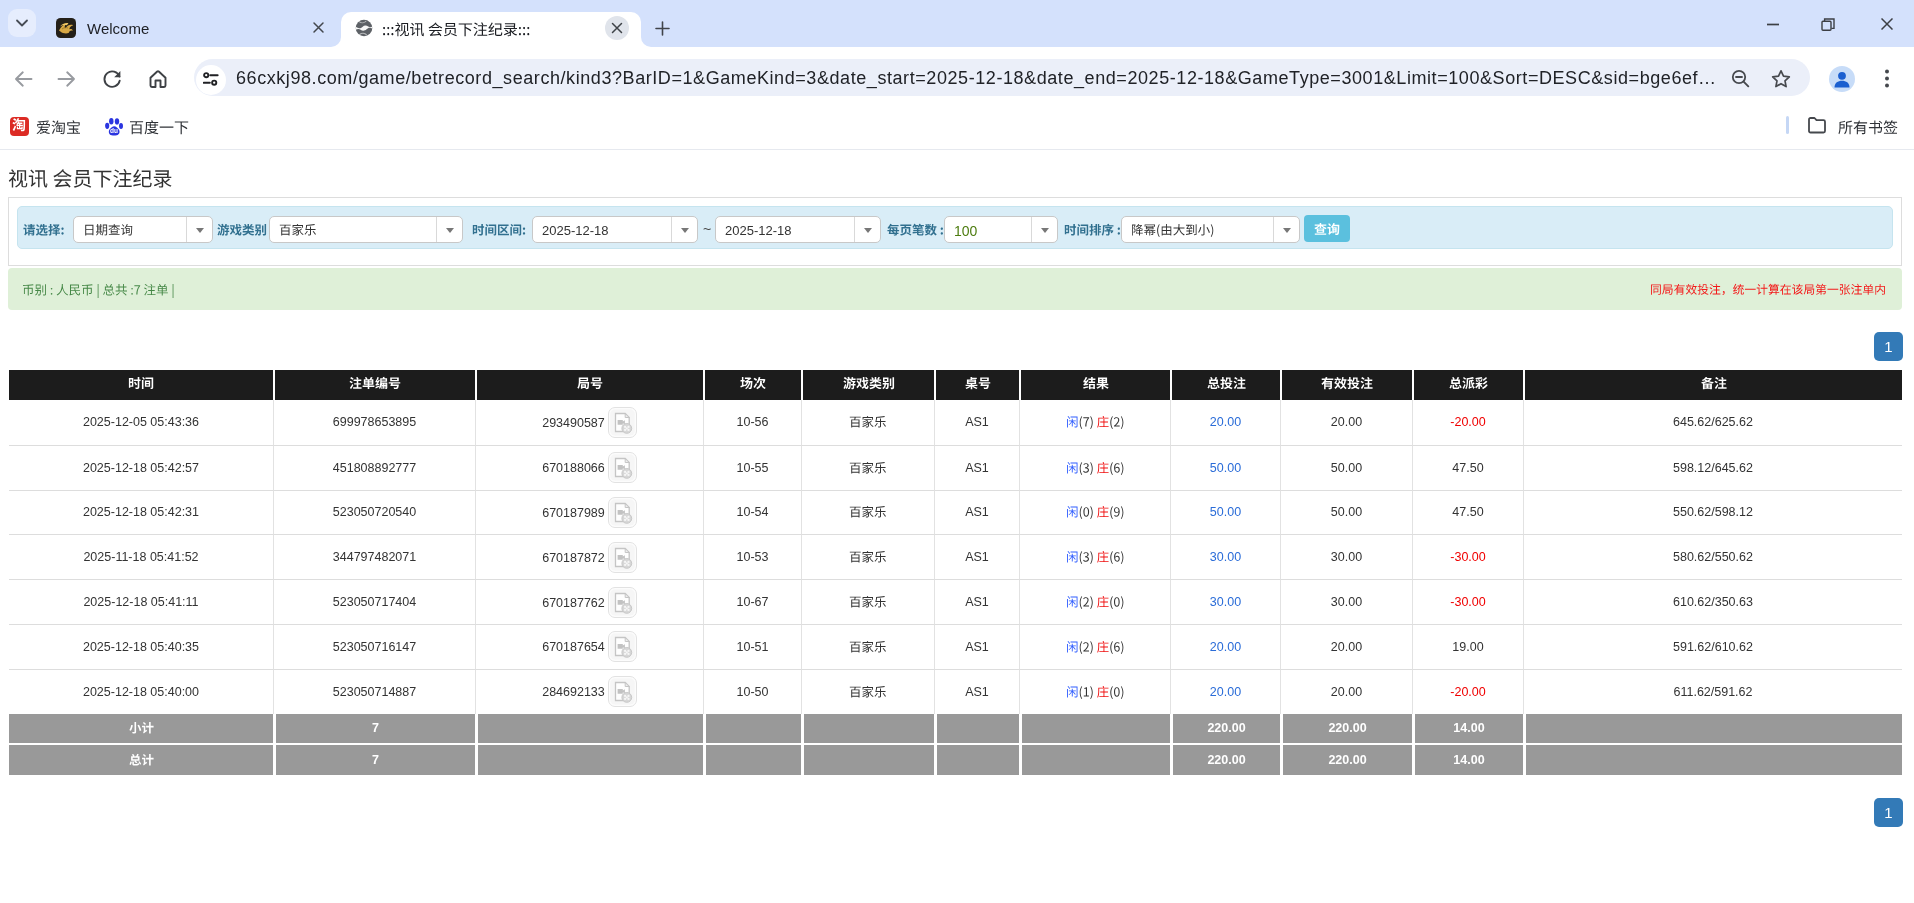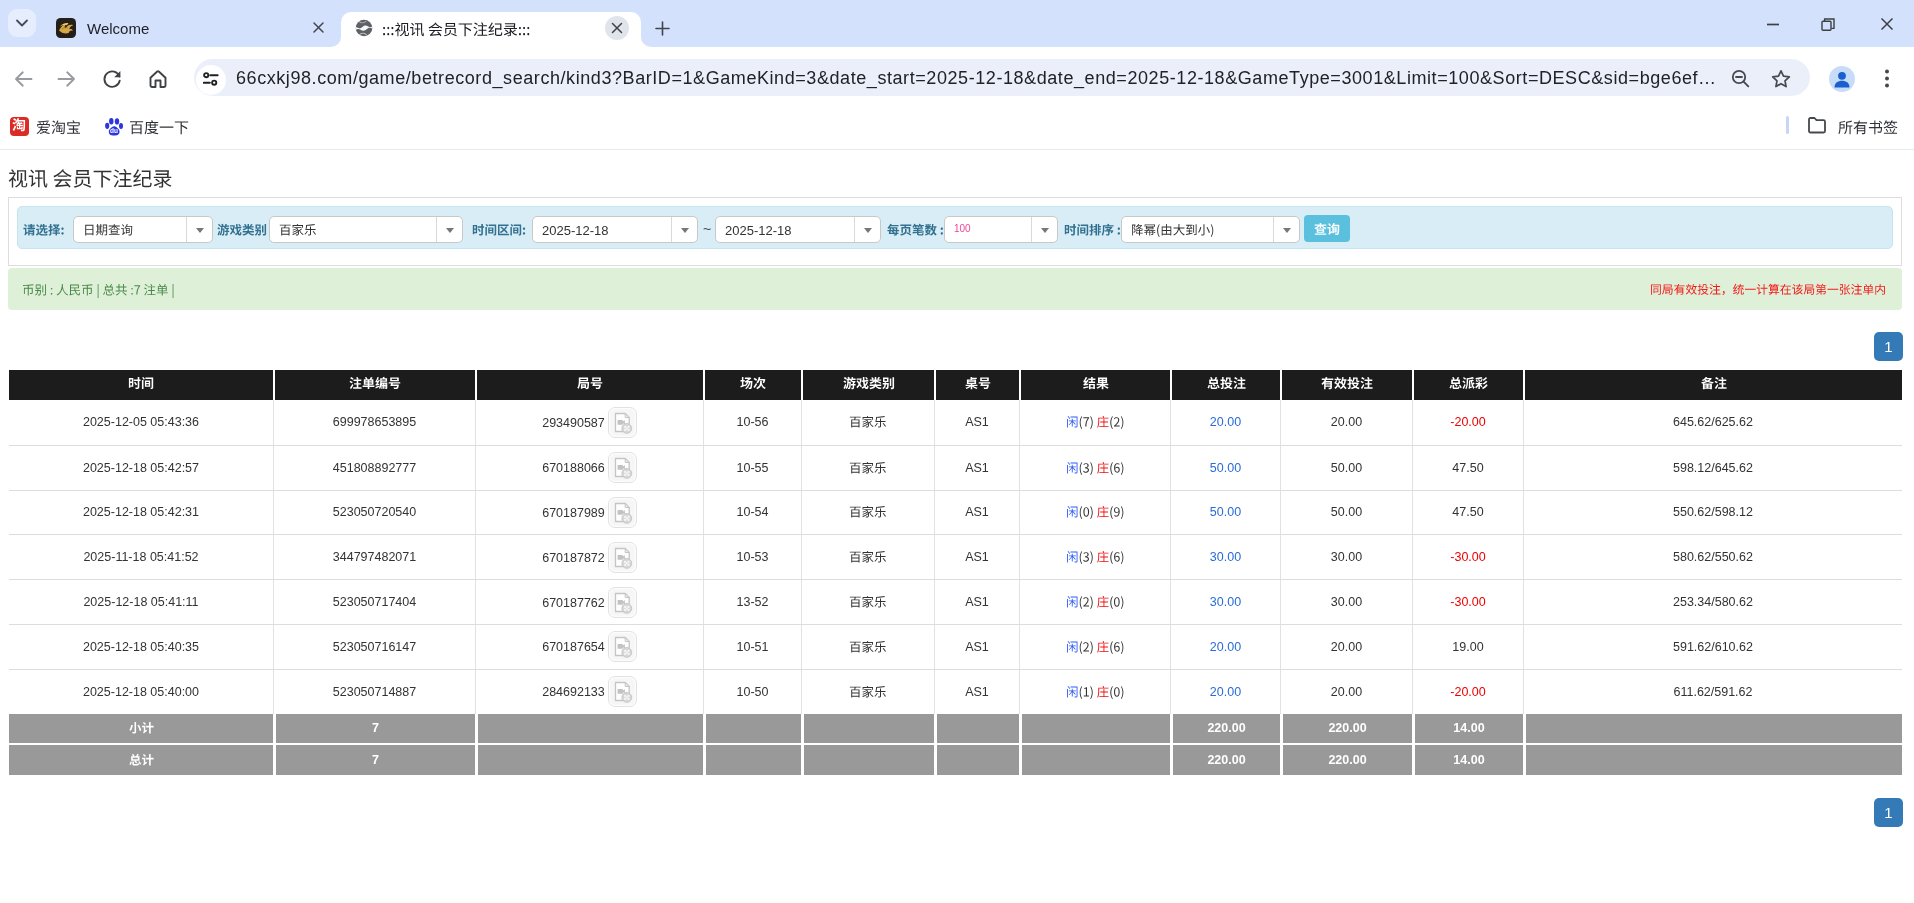--- a/index.html
+++ b/index.html
@@ -208,21 +208,21 @@
 <div class="abs" style="left:725px;top:222.5px;font-size:13px;color:#333">2025-12-18</div>
 <div class="at" style="left:887px;top:221.8px">
     <svg width="56.9" height="16.2" viewBox="0 0 56.9 16.2">
       <path fill="#31708f" d="M8.8 6.6 8.8 8.0H7.3L7.7 7.6C7.4 7.3 6.9 6.9 6.3 6.6ZM0.4 8.0V9.3H2.2C2.0 10.3 1.9 11.2 1.7 11.9H2.5L8.5 12.0C8.4 12.1 8.4 12.2 8.3 12.3C8.2 12.5 8.1 12.5 7.9 12.5C7.6 12.5 7.1 12.5 6.6 12.5C6.8 12.8 6.9 13.3 6.9 13.6C7.6 13.7 8.2 13.7 8.6 13.6C9.0 13.5 9.4 13.4 9.7 13.0C9.8 12.8 9.9 12.5 10.0 12.0H11.5V10.7H10.1L10.2 9.3H12.1V8.0H10.3L10.4 6.0C10.4 5.8 10.4 5.3 10.4 5.3H2.9C3.2 5.0 3.4 4.7 3.6 4.3H11.6V3.0H4.4L4.7 2.2L3.2 1.8C2.6 3.3 1.5 4.9 0.4 5.9C0.7 6.1 1.4 6.5 1.7 6.8C2.0 6.5 2.3 6.1 2.6 5.7C2.6 6.4 2.5 7.2 2.4 8.0ZM4.9 7.1C5.4 7.3 5.9 7.7 6.3 8.0H3.9L4.0 6.6H5.4ZM8.7 10.7H7.2L7.6 10.2C7.3 9.9 6.7 9.6 6.2 9.2H8.8ZM4.7 9.7C5.2 10.0 5.8 10.3 6.2 10.7H3.5L3.7 9.2H5.2ZM18.0 6.9V9.1C18.0 10.3 17.3 11.6 13.0 12.4C13.3 12.7 13.8 13.3 13.9 13.6C18.6 12.7 19.6 10.9 19.6 9.2V6.9ZM19.2 11.3C20.6 11.9 22.6 12.9 23.5 13.6L24.4 12.5C23.4 11.8 21.4 10.8 20.1 10.3ZM14.4 5.0V10.8H15.9V6.4H21.7V10.8H23.3V5.0H18.8C19.0 4.6 19.1 4.3 19.3 3.9H24.3V2.5H13.3V3.9H17.6C17.5 4.2 17.4 4.6 17.3 5.0ZM25.6 10.1 25.7 11.4 30.0 11.1V11.6C30.0 13.1 30.4 13.5 32.2 13.5C32.5 13.5 34.2 13.5 34.6 13.5C36.0 13.5 36.5 13.0 36.6 11.4C36.2 11.4 35.6 11.1 35.3 10.9C35.2 12.0 35.1 12.2 34.5 12.2C34.1 12.2 32.6 12.2 32.3 12.2C31.6 12.2 31.5 12.1 31.5 11.6V11.0L36.9 10.6L36.8 9.3L31.5 9.7V8.9L36.0 8.6L35.8 7.4L31.5 7.7V7.0C33.2 6.9 34.8 6.8 36.2 6.5L35.5 5.3C33.2 5.7 29.6 5.9 26.4 6.0C26.5 6.3 26.7 6.9 26.7 7.2C27.8 7.2 28.9 7.2 30.0 7.1V7.8L26.2 8.0L26.3 9.3L30.0 9.0V9.8ZM32.3 1.8C32.0 2.6 31.6 3.4 31.0 4.1V2.9H28.3C28.4 2.7 28.5 2.4 28.6 2.1L27.2 1.8C26.8 2.9 26.1 4.1 25.3 4.9C25.6 5.1 26.3 5.5 26.6 5.7C26.9 5.3 27.3 4.8 27.6 4.2H27.8C28.1 4.7 28.4 5.3 28.6 5.7L29.9 5.2C29.8 4.9 29.6 4.5 29.4 4.2H30.9C30.8 4.4 30.6 4.6 30.4 4.8C30.7 4.9 31.3 5.4 31.6 5.6C32.0 5.2 32.4 4.7 32.8 4.2H33.2C33.5 4.6 33.8 5.1 33.9 5.4L35.2 5.0C35.1 4.8 34.9 4.4 34.8 4.2H36.9V2.9H33.4C33.5 2.7 33.7 2.4 33.8 2.1ZM42.8 2.0C42.6 2.5 42.2 3.2 42.0 3.6L42.9 4.0C43.2 3.7 43.6 3.1 44.1 2.5ZM42.2 9.5C42.0 10.0 41.6 10.3 41.3 10.7L40.3 10.2L40.7 9.5ZM38.5 10.7C39.1 10.9 39.7 11.2 40.3 11.5C39.6 11.9 38.7 12.3 37.8 12.5C38.1 12.7 38.4 13.2 38.5 13.6C39.6 13.3 40.6 12.8 41.5 12.2C41.9 12.4 42.2 12.6 42.4 12.8L43.3 11.9C43.1 11.7 42.8 11.5 42.4 11.3C43.1 10.6 43.6 9.7 43.9 8.6L43.1 8.3L42.8 8.3H41.3L41.5 7.8L40.1 7.6C40.0 7.8 40.0 8.1 39.8 8.3H38.2V9.5H39.2C39.0 9.9 38.7 10.3 38.5 10.7ZM38.3 2.5C38.6 3.0 38.9 3.7 39.0 4.1H38.0V5.3H39.9C39.3 5.9 38.5 6.4 37.8 6.7C38.0 7.0 38.4 7.5 38.5 7.8C39.2 7.5 39.8 7.0 40.4 6.4V7.5H41.8V6.2C42.3 6.5 42.8 6.9 43.0 7.2L43.8 6.2C43.6 6.0 42.9 5.6 42.3 5.3H44.2V4.1H41.8V1.9H40.4V4.1H39.1L40.2 3.7C40.1 3.2 39.7 2.6 39.4 2.1ZM45.1 1.9C44.9 4.2 44.3 6.3 43.3 7.6C43.6 7.8 44.2 8.3 44.4 8.6C44.6 8.2 44.9 7.8 45.0 7.4C45.3 8.4 45.6 9.3 45.9 10.1C45.3 11.1 44.4 11.9 43.1 12.5C43.4 12.8 43.8 13.4 43.9 13.7C45.1 13.1 46.0 12.3 46.7 11.4C47.2 12.2 47.9 13.0 48.8 13.5C49.0 13.1 49.5 12.6 49.8 12.3C48.8 11.8 48.1 11.0 47.5 10.1C48.1 8.8 48.5 7.3 48.7 5.6H49.5V4.2H46.1C46.3 3.5 46.4 2.8 46.5 2.1ZM47.3 5.6C47.2 6.6 47.0 7.6 46.7 8.4C46.4 7.5 46.1 6.6 45.9 5.6ZM54.9 7.9C55.5 7.9 56.0 7.4 56.0 6.7C56.0 6.0 55.5 5.5 54.9 5.5C54.2 5.5 53.7 6.0 53.7 6.7C53.7 7.4 54.2 7.9 54.9 7.9ZM54.9 12.7C55.5 12.7 56.0 12.2 56.0 11.5C56.0 10.8 55.5 10.3 54.9 10.3C54.2 10.3 53.7 10.8 53.7 11.5C53.7 12.2 54.2 12.7 54.9 12.7Z"></path>
     </svg>
   </div>
 <div class="ctl" style="left:944px;width:114px">
     <div class="arr"></div>
     <div class="car"></div>
   </div>
-<div class="abs" style="left:954px;top:222.5px;font-size:10px;color:#ec4899">100</div>
+<div class="abs" style="left:954px;top:222.5px;font-size:14px;color:#4d7c0f">100</div>
 <div class="at" style="left:1064px;top:221.8px">
     <svg width="56.9" height="16.2" viewBox="0 0 56.9 16.2">
       <path fill="#31708f" d="M5.7 7.1C6.3 8.1 7.2 9.3 7.5 10.0L8.8 9.2C8.4 8.5 7.6 7.4 7.0 6.5ZM3.7 7.7V10.0H2.2V7.7ZM3.7 6.4H2.2V4.2H3.7ZM0.8 2.9V12.3H2.2V11.3H5.1V2.9ZM9.3 2.0V4.2H5.6V5.7H9.3V11.6C9.3 11.9 9.2 11.9 9.0 11.9C8.7 11.9 7.8 11.9 6.9 11.9C7.1 12.3 7.4 13.0 7.4 13.4C8.7 13.4 9.6 13.4 10.1 13.2C10.7 12.9 10.9 12.5 10.9 11.6V5.7H12.1V4.2H10.9V2.0ZM13.4 4.9V13.6H14.9V4.9ZM13.6 2.7C14.1 3.3 14.8 4.1 15.0 4.7L16.3 3.8C16.0 3.3 15.3 2.5 14.8 2.0ZM17.6 9.0H20.0V10.2H17.6ZM17.6 6.6H20.0V7.8H17.6ZM16.2 5.4V11.4H21.4V5.4ZM16.7 2.5V3.9H22.7V12.0C22.7 12.2 22.6 12.2 22.5 12.2C22.3 12.2 21.9 12.2 21.5 12.2C21.6 12.6 21.8 13.2 21.9 13.5C22.7 13.5 23.3 13.5 23.7 13.3C24.1 13.1 24.2 12.7 24.2 12.0V2.5ZM26.9 1.9V4.3H25.5V5.6H26.9V7.9C26.4 8.0 25.8 8.1 25.4 8.2L25.6 9.7L26.9 9.3V12.0C26.9 12.1 26.9 12.2 26.7 12.2C26.6 12.2 26.1 12.2 25.7 12.2C25.9 12.5 26.0 13.1 26.1 13.5C26.9 13.5 27.5 13.5 27.9 13.2C28.2 13.0 28.4 12.7 28.4 12.0V9.0L29.7 8.6L29.5 7.2L28.4 7.5V5.6H29.5V4.3H28.4V1.9ZM29.6 9.2V10.5H31.5V13.6H33.0V2.0H31.5V3.9H29.9V5.2H31.5V6.5H29.9V7.8H31.5V9.2ZM33.8 2.0V13.6H35.2V10.6H37.1V9.2H35.2V7.8H36.9V6.5H35.2V5.2H37.0V3.9H35.2V2.0ZM42.1 7.4C42.7 7.7 43.4 8.0 44.0 8.3H40.6V9.6H44.1V12.1C44.1 12.2 44.0 12.3 43.8 12.3C43.5 12.3 42.6 12.3 41.9 12.2C42.1 12.6 42.3 13.2 42.4 13.6C43.5 13.6 44.2 13.6 44.8 13.4C45.4 13.2 45.6 12.8 45.6 12.1V9.6H47.4C47.1 10.1 46.8 10.5 46.6 10.8L47.8 11.3C48.3 10.7 49.0 9.6 49.5 8.7L48.4 8.3L48.1 8.3H46.4L46.5 8.2L45.9 7.9C46.9 7.3 47.8 6.5 48.5 5.8L47.6 5.1L47.2 5.1H41.2V6.3H46.0C45.6 6.7 45.1 7.0 44.7 7.3C44.1 7.0 43.5 6.8 43.0 6.6ZM43.2 2.2 43.6 3.2H38.9V6.6C38.9 8.4 38.8 11.1 37.7 12.8C38.1 13.0 38.7 13.4 39.0 13.7C40.1 11.7 40.3 8.6 40.3 6.6V4.5H49.5V3.2H45.4C45.2 2.8 44.9 2.2 44.7 1.8ZM54.9 7.9C55.5 7.9 56.0 7.4 56.0 6.7C56.0 6.0 55.5 5.5 54.9 5.5C54.2 5.5 53.7 6.0 53.7 6.7C53.7 7.4 54.2 7.9 54.9 7.9ZM54.9 12.7C55.5 12.7 56.0 12.2 56.0 11.5C56.0 10.8 55.5 10.3 54.9 10.3C54.2 10.3 53.7 10.8 53.7 11.5C53.7 12.2 54.2 12.7 54.9 12.7Z"></path>
     </svg>
   </div>
 <div class="ctl" style="left:1121px;width:179px">
     <div class="arr"></div>
     <div class="car"></div>
   </div>
 <div class="at" style="left:1131px;top:221.8px">
@@ -468,21 +468,21 @@
 <path d="M7.5 6.5 L17.2 6.5 L21.2 10.5 L21.2 24.5 L7.5 24.5 Z" fill="#fefefe" stroke="#c5c5c5" stroke-width="1.3"></path>
 <path d="M17.2 6.5 L17.2 10.5 L21.2 10.5 Z" fill="#eee" stroke="#c5c5c5" stroke-width="1"></path>
 <path d="M9.6 13 L14.8 13 L14.8 14.6 L16.9 13.3 L16.9 17.5 L14.8 16.2 L14.8 17.8 L9.6 17.8 Z" fill="#c2c2c2"></path>
 <circle cx="18.8" cy="21.4" r="4.9" fill="#d7d7d7" stroke="#c8c8c8"></circle>
 <circle cx="18.8" cy="21.4" r="1.05" fill="#f6f6f6"></circle>
 <circle cx="17.1" cy="19.9" r="1.15" fill="#f6f6f6"></circle>
             <circle cx="20.5" cy="19.9" r="1.15" fill="#f6f6f6"></circle>
 <circle cx="17.1" cy="22.9" r="1.15" fill="#f6f6f6"></circle>
             <circle cx="20.5" cy="22.9" r="1.15" fill="#f6f6f6"></circle>
 </svg></td>
-        <td>13-52</td>
+        <td>10-67</td>
         <td>
           <div style="display:flex;justify-content:center">
             <svg width="37.5" height="16.2" viewBox="0 0 37.5 16.2">
               <path fill="#333" d="M2.2 5.5V13.5H3.2V12.7H9.5V13.5H10.5V5.5H6.2C6.4 4.9 6.6 4.2 6.7 3.6H11.7V2.7H0.8V3.6H5.6C5.5 4.2 5.4 4.9 5.2 5.5ZM3.2 9.5H9.5V11.8H3.2ZM3.2 8.6V6.3H9.5V8.6ZM17.8 2.2C17.9 2.5 18.1 2.8 18.3 3.1H13.6V5.7H14.5V4.0H23.1V5.7H24.0V3.1H19.4C19.2 2.8 19.0 2.3 18.8 1.9ZM22.4 6.5C21.7 7.1 20.6 8.0 19.6 8.6C19.4 7.9 18.9 7.2 18.3 6.7C18.6 6.4 18.9 6.2 19.2 6.0H22.4V5.2H15.1V6.0H18.0C16.8 6.8 15.1 7.4 13.5 7.8C13.7 8.0 13.9 8.4 14.0 8.6C15.2 8.2 16.5 7.7 17.6 7.1C17.9 7.3 18.1 7.6 18.2 7.8C17.2 8.6 15.1 9.5 13.5 9.9C13.6 10.1 13.8 10.4 13.9 10.7C15.4 10.2 17.4 9.3 18.6 8.4C18.8 8.8 18.9 9.0 18.9 9.3C17.7 10.5 15.3 11.6 13.3 12.1C13.4 12.3 13.7 12.7 13.8 12.9C15.6 12.3 17.7 11.3 19.1 10.2C19.2 11.2 19.0 12.1 18.6 12.4C18.4 12.6 18.2 12.6 17.8 12.6C17.6 12.6 17.1 12.6 16.7 12.6C16.9 12.8 16.9 13.2 16.9 13.4C17.4 13.5 17.8 13.5 18.0 13.5C18.6 13.5 18.9 13.4 19.3 13.0C20.0 12.5 20.3 10.9 19.9 9.3L20.5 9.0C21.2 10.8 22.4 12.2 24.0 13.0C24.1 12.7 24.4 12.4 24.6 12.2C23.0 11.6 21.8 10.2 21.2 8.5C21.9 8.1 22.6 7.6 23.1 7.1ZM27.9 9.0C27.3 10.1 26.4 11.3 25.5 12.1C25.7 12.2 26.1 12.6 26.2 12.7C27.1 11.8 28.2 10.5 28.9 9.3ZM33.6 9.4C34.6 10.4 35.6 11.8 36.1 12.7L37.0 12.2C36.5 11.4 35.4 10.0 34.5 9.0ZM26.6 8.1C26.7 8.0 27.2 8.0 28.1 8.0H31.0V12.3C31.0 12.5 30.9 12.5 30.7 12.6C30.5 12.6 29.8 12.6 29.0 12.5C29.1 12.8 29.3 13.2 29.3 13.5C30.4 13.5 31.0 13.5 31.4 13.3C31.8 13.2 32.0 12.9 32.0 12.3V8.0H36.5L36.6 7.0H32.0V4.5H31.0V7.0H27.5C27.7 6.1 28.0 4.9 28.1 3.8C30.8 3.7 34.0 3.5 35.9 3.0L35.4 2.1C33.5 2.6 30.0 2.9 27.1 2.9C27.1 4.4 26.8 6.0 26.7 6.4C26.6 6.9 26.5 7.2 26.3 7.2C26.4 7.5 26.6 7.9 26.6 8.1Z"></path>
             </svg>
           </div>
         </td>
         <td>AS1</td>
         <td>
           <div style="display:flex;justify-content:center">
@@ -490,21 +490,21 @@
               <path fill="#2e5cff" d="M1.0 4.9V13.5H1.9V4.9ZM1.5 2.5C2.2 3.2 3.0 4.2 3.3 4.9L4.1 4.3C3.7 3.7 2.9 2.8 2.2 2.1ZM4.5 2.5V3.4H10.6V12.1C10.6 12.4 10.5 12.4 10.3 12.4C10.0 12.4 9.2 12.5 8.3 12.4C8.5 12.7 8.6 13.1 8.7 13.4C9.8 13.4 10.5 13.4 10.9 13.2C11.4 13.1 11.5 12.8 11.5 12.1V2.5ZM5.8 4.7V6.4H2.9V7.2H5.4C4.8 8.6 3.7 9.8 2.6 10.4C2.8 10.6 3.1 10.9 3.2 11.1C4.2 10.4 5.2 9.3 5.8 8.1V12.4H6.7V8.0C7.6 9.0 8.5 10.0 9.0 10.8L9.7 10.2C9.1 9.4 8.0 8.2 7.0 7.2H9.8V6.4H6.7V4.7Z"></path>
               <path fill="#333" d="M15.5 14.9 16.2 14.6C15.1 12.9 14.6 10.7 14.6 8.6C14.6 6.5 15.1 4.4 16.2 2.6L15.5 2.3C14.3 4.2 13.7 6.2 13.7 8.6C13.7 11.1 14.3 13.1 15.5 14.9ZM17.3 12.5H23.0V11.5H20.5C20.0 11.5 19.5 11.6 19.0 11.6C21.2 9.6 22.6 7.7 22.6 5.9C22.6 4.2 21.6 3.2 19.9 3.2C18.8 3.2 18.0 3.7 17.2 4.5L17.9 5.2C18.4 4.5 19.0 4.1 19.8 4.1C20.9 4.1 21.5 4.9 21.5 5.9C21.5 7.5 20.2 9.3 17.3 11.8ZM24.9 14.9C26.1 13.1 26.7 11.1 26.7 8.6C26.7 6.2 26.1 4.2 24.9 2.3L24.2 2.6C25.3 4.4 25.8 6.5 25.8 8.6C25.8 10.7 25.3 12.9 24.2 14.6Z"></path>
               <path fill="#f00f0f" d="M37.5 5.0V7.6H34.2V8.5H37.5V12.2H33.3V13.1H42.6V12.2H38.4V8.5H42.0V7.6H38.4V5.0ZM36.6 2.2C36.8 2.6 37.1 3.3 37.3 3.7H32.3V7.0C32.3 8.8 32.2 11.3 31.2 13.2C31.4 13.2 31.8 13.5 32.0 13.6C33.1 11.7 33.2 8.9 33.2 7.0V4.6H42.5V3.7H37.5L38.2 3.5C38.1 3.0 37.8 2.4 37.5 1.9Z"></path>
               <path fill="#333" d="M46.2 14.9 46.9 14.6C45.8 12.9 45.3 10.7 45.3 8.6C45.3 6.5 45.8 4.4 46.9 2.6L46.2 2.3C45.0 4.2 44.3 6.2 44.3 8.6C44.3 11.1 45.0 13.1 46.2 14.9ZM50.9 12.7C52.6 12.7 53.7 11.1 53.7 7.9C53.7 4.7 52.6 3.2 50.9 3.2C49.1 3.2 48.0 4.7 48.0 7.9C48.0 11.1 49.1 12.7 50.9 12.7ZM50.9 11.7C49.9 11.7 49.1 10.6 49.1 7.9C49.1 5.2 49.9 4.1 50.9 4.1C51.9 4.1 52.6 5.2 52.6 7.9C52.6 10.6 51.9 11.7 50.9 11.7ZM55.6 14.9C56.7 13.1 57.4 11.1 57.4 8.6C57.4 6.2 56.7 4.2 55.6 2.3L54.9 2.6C56.0 4.4 56.5 6.5 56.5 8.6C56.5 10.7 56.0 12.9 54.9 14.6Z"></path>
             </svg>
           </div>
         </td>
         <td style="color:#2a6cd8">30.00</td>
         <td>30.00</td>
         <td style="color:#f00000">-30.00</td>
-        <td>253.34/580.62</td>
+        <td>610.62/350.63</td>
       </tr>
       <tr>
         <td>2025-12-18 05:40:35</td>
         <td>523050716147</td>
         <td><span style="vertical-align:middle">670187654</span><svg width="29" height="31" viewBox="0 0 29 31" style="vertical-align:middle;margin-left:3px">
 <rect x="0.5" y="0.5" width="28" height="30" rx="6.5" fill="#fcfcfc" stroke="#e2e2e2"></rect>
 <rect x="2.2" y="2.2" width="24.6" height="26.6" rx="5" fill="#f6f6f6"></rect>
 <path d="M7.5 6.5 L17.2 6.5 L21.2 10.5 L21.2 24.5 L7.5 24.5 Z" fill="#fefefe" stroke="#c5c5c5" stroke-width="1.3"></path>
 <path d="M17.2 6.5 L17.2 10.5 L21.2 10.5 Z" fill="#eee" stroke="#c5c5c5" stroke-width="1"></path>
 <path d="M9.6 13 L14.8 13 L14.8 14.6 L16.9 13.3 L16.9 17.5 L14.8 16.2 L14.8 17.8 L9.6 17.8 Z" fill="#c2c2c2"></path>

